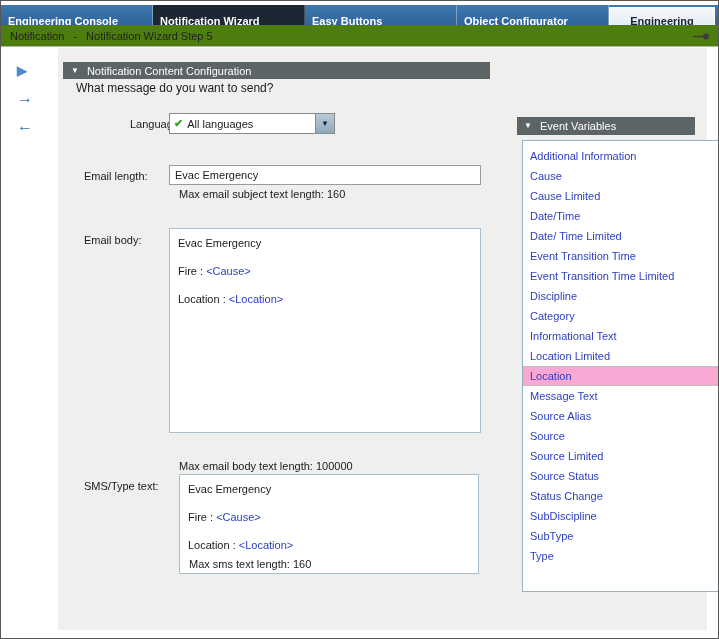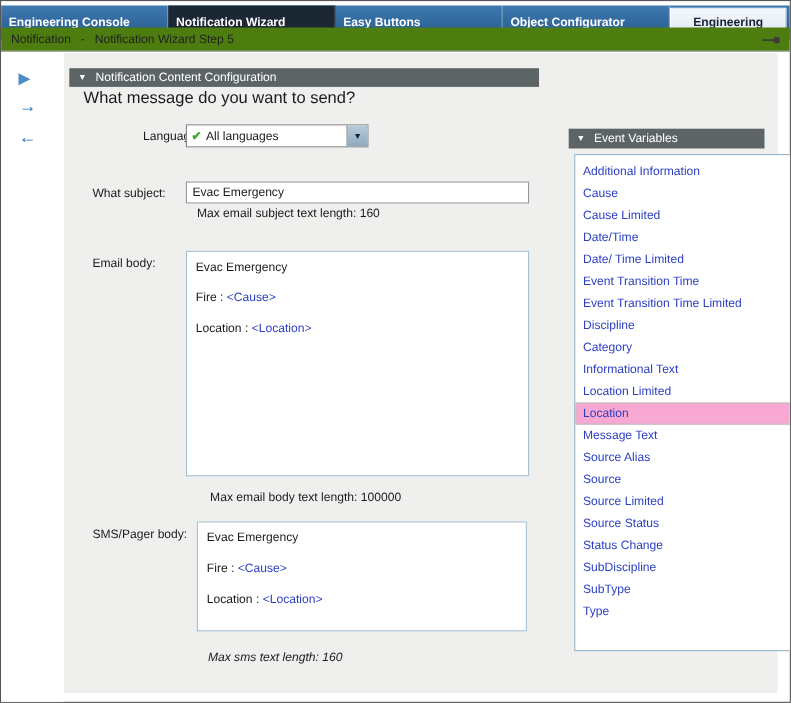--- a/index.html
+++ b/index.html
@@ -35,21 +35,21 @@
   .rail-icon.back { top:69px; color:#2e74b5; font-size:16px; }
 
   
   .content { position:absolute; left:57px; top:47px; width:649px; height:582px; background:#efefed; }
 
   .section-header { position:absolute; left:5px; top:14px; width:427px; height:17px;
                     background:#5c6466; color:#ffffff; font-size:11px;
                     display:flex; align-items:center; gap:8px; padding-left:8px; cursor:pointer; }
   .tri { font-size:8px; line-height:1; }
 
-  .question { position:absolute; left:18px; top:33px; font-size:15px; color:#1a1a1a; }
+  .question { position:absolute; left:18px; top:33px; font-size:12px; color:#1a1a1a; }
 
   .lbl  { position:absolute; font-size:11px; color:#1a1a1a; }
   .lbl-language { left:26px; top:70px;padding-left:46px; }
   .lbl-subject  { left:26px; top:122px; }
   .lbl-body     { left:26px; top:186px; }
   .lbl-sms      { left:26px; top:432px; }
 
   .combo { position:absolute; left:111px; top:65px; width:166px; height:21px;
            background:#ffffff; border:1px solid #8a8a8a; display:flex; align-items:center; cursor:pointer; }
   .check { color:#3da32f; font-size:11px; margin-left:4px; font-weight:bold; }
@@ -65,22 +65,22 @@
   .textarea { position:absolute; background:#ffffff; border:1px solid #a6bfd2;
               font-size:11px; color:#1a1a1a; padding:7px 8px; line-height:14px;
               overflow:hidden; cursor:text; }
   .body-area { left:111px; top:180px; width:312px; height:205px; }
   .sms-area  { left:121px; top:426px; width:300px; height:100px; }
   .msg-line  { min-height:14px; }
   .var { color:#2b3fc1; }
 
   .hint { position:absolute; font-size:11px; color:#1a1a1a; }
   .hint-subject { left:121px; top:140px; }
-  .hint-body    { left:121px; top:398px;margin-left:12px; }
-  .hint-sms     { left:131px; top:544px;font-style:italic; }
+  .hint-body    { left:121px; top:412px; }
+  .hint-sms     { left:131px; top:510px; }
 
   
   .ev-header { position:absolute; left:459px; top:69px; width:178px; height:18px;
                background:#5c6466; color:#ffffff; font-size:11px;
                display:flex; align-items:center; gap:8px; padding-left:7px; cursor:pointer; }
   .ev-list { position:absolute; left:464px; top:92px; width:204px; height:452px;
              background:#ffffff; border:1px solid #97b3c6; padding-top:5px; overflow:hidden; }
   .ev-item { height:20px; line-height:20px; padding-left:7px; font-size:11px;
              color:#2b3fc1; cursor:pointer; white-space:nowrap; }
   .ev-item.selected { background:#f9a8d4; outline:1px solid #bdbdbd; outline-offset:-1px; }
@@ -133,35 +133,35 @@
 
     <div class="lbl lbl-language">Language:</div>
     <div class="combo">
       <span class="check">✔</span>
       <span class="combo-text">All languages</span>
       <span class="combo-btn">
         <span class="combo-arrow">▼</span>
       </span>
     </div>
 
-    <div class="lbl lbl-subject">What subject:</div>
+    <div class="lbl lbl-subject">Email length:</div>
     <input class="input" value="Evac Emergency" style="">
     <div class="hint hint-subject">Max email subject text length: 160</div>
 
     <div class="lbl lbl-body">Email body:</div>
     <div class="textarea body-area">
       <div class="msg-line">Evac Emergency</div>
       <div class="msg-line"></div>
       <div class="msg-line"><span>Fire : </span><span class="var">&lt;Cause&gt;</span></div>
       <div class="msg-line"></div>
       <div class="msg-line"><span>Location : </span><span class="var">&lt;Location&gt;</span></div>
     </div>
     <div class="hint hint-body">Max email body text length: 100000</div>
 
-    <div class="lbl lbl-sms">SMS/Pager body:</div>
+    <div class="lbl lbl-sms">SMS/Type text:</div>
     <div class="textarea sms-area">
       <div class="msg-line">Evac Emergency</div>
       <div class="msg-line"></div>
       <div class="msg-line"><span>Fire : </span><span class="var">&lt;Cause&gt;</span></div>
       <div class="msg-line"></div>
       <div class="msg-line"><span>Location : </span><span class="var">&lt;Location&gt;</span></div>
     </div>
     <div class="hint hint-sms">Max sms text length: 160</div>
 
     <div class="ev-header">

